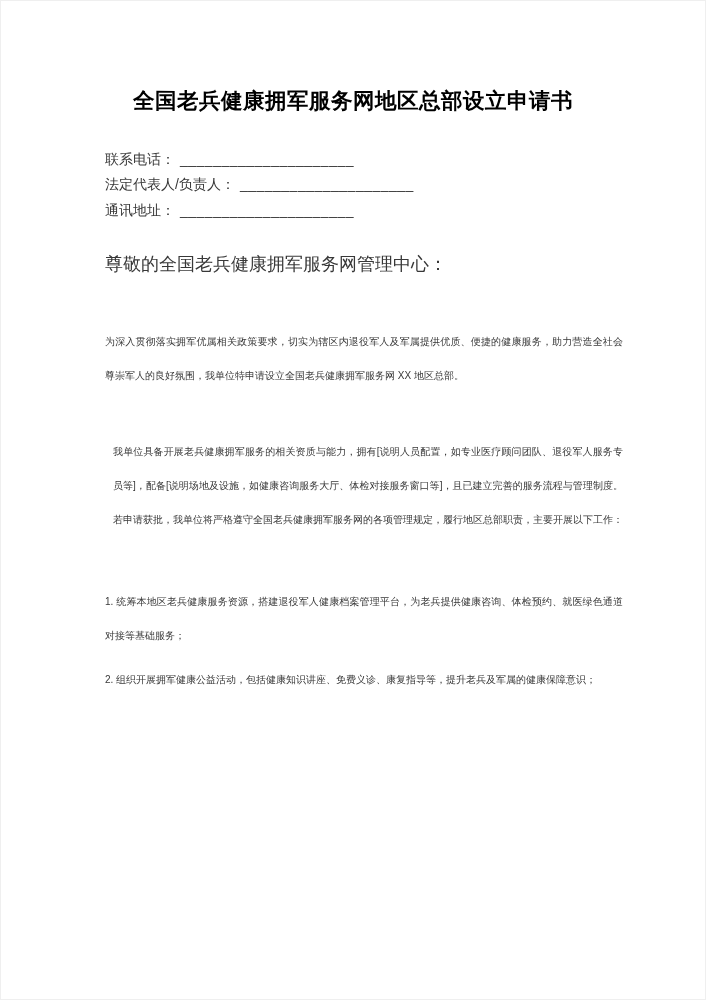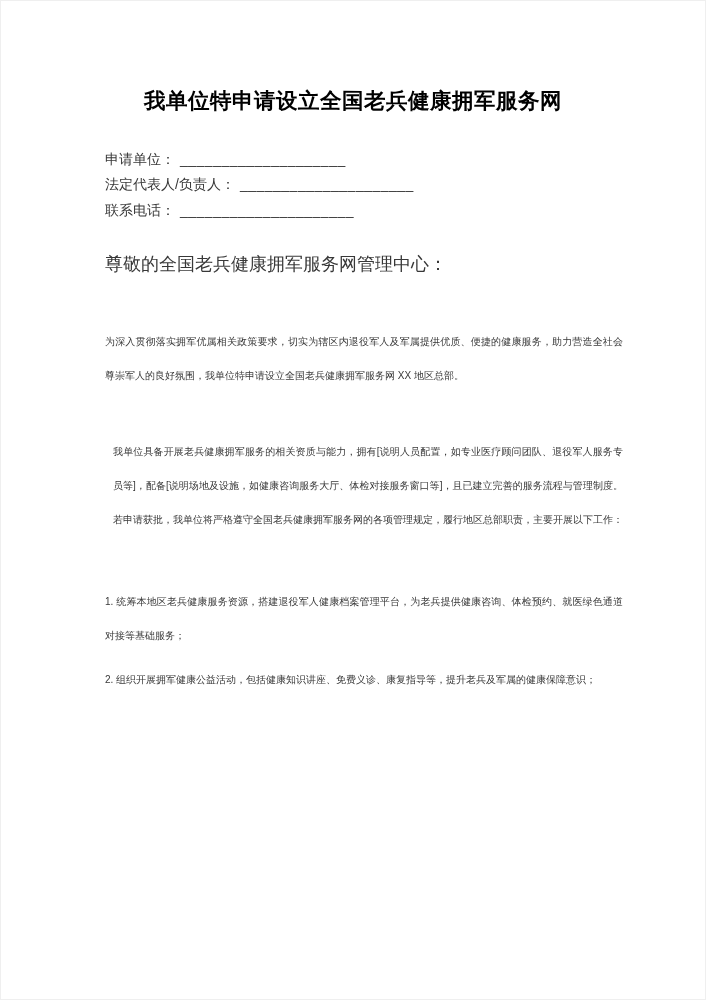--- a/index.html
+++ b/index.html
@@ -58,33 +58,33 @@
   .p1 { margin-top: 44px; }
   .p2 { margin-top: 42px; margin-left: 8px; }
   .item1 { margin-top: 48px; }
   .item2 { margin-top: 10px; }
 </style>
 </head>
 <body>
 
 <div class="page">
 
-  <h1 class="doc-title">我单位特申请设立全国老兵健康拥军服务网</h1>
+  <h1 class="doc-title">全国老兵健康拥军服务网地区总部设立申请书</h1>
 
   <div class="content">
 
     <div class="form-block">
       <div class="form-line">
-        <span class="label">申请单位：</span><span class="blank">____________________</span>
+        <span class="label">联系电话：</span><span class="blank">_____________________</span>
       </div>
       <div class="form-line">
         <span class="label">法定代表人/负责人：</span><span class="blank">_____________________</span>
       </div>
       <div class="form-line">
-        <span class="label">联系电话：</span><span class="blank">_____________________</span>
+        <span class="label">通讯地址：</span><span class="blank">_____________________</span>
       </div>
     </div>
 
     <p class="salutation">尊敬的全国老兵健康拥军服务网管理中心：</p>
 
     <p class="para p1">为深入贯彻落实拥军优属相关政策要求，切实为辖区内退役军人及军属提供优质、便捷的健康服务，助力营造全社会尊崇军人的良好氛围，我单位特申请设立全国老兵健康拥军服务网 XX 地区总部。</p>
 
     <p class="para p2">我单位具备开展老兵健康拥军服务的相关资质与能力，拥有[说明人员配置，如专业医疗顾问团队、退役军人服务专员等]，配备[说明场地及设施，如健康咨询服务大厅、体检对接服务窗口等]，且已建立完善的服务流程与管理制度。若申请获批，我单位将严格遵守全国老兵健康拥军服务网的各项管理规定，履行地区总部职责，主要开展以下工作：</p>
 
     <p class="para item1">1. 统筹本地区老兵健康服务资源，搭建退役军人健康档案管理平台，为老兵提供健康咨询、体检预约、就医绿色通道对接等基础服务；</p>

